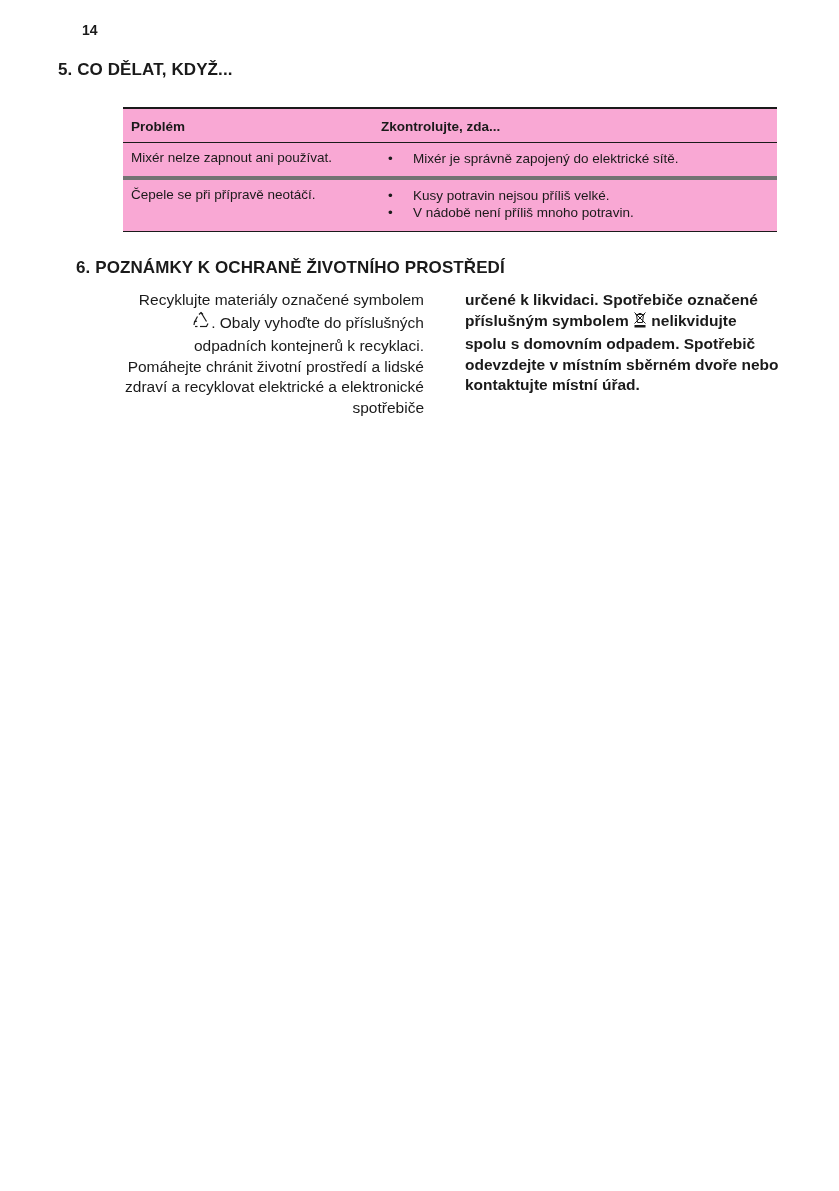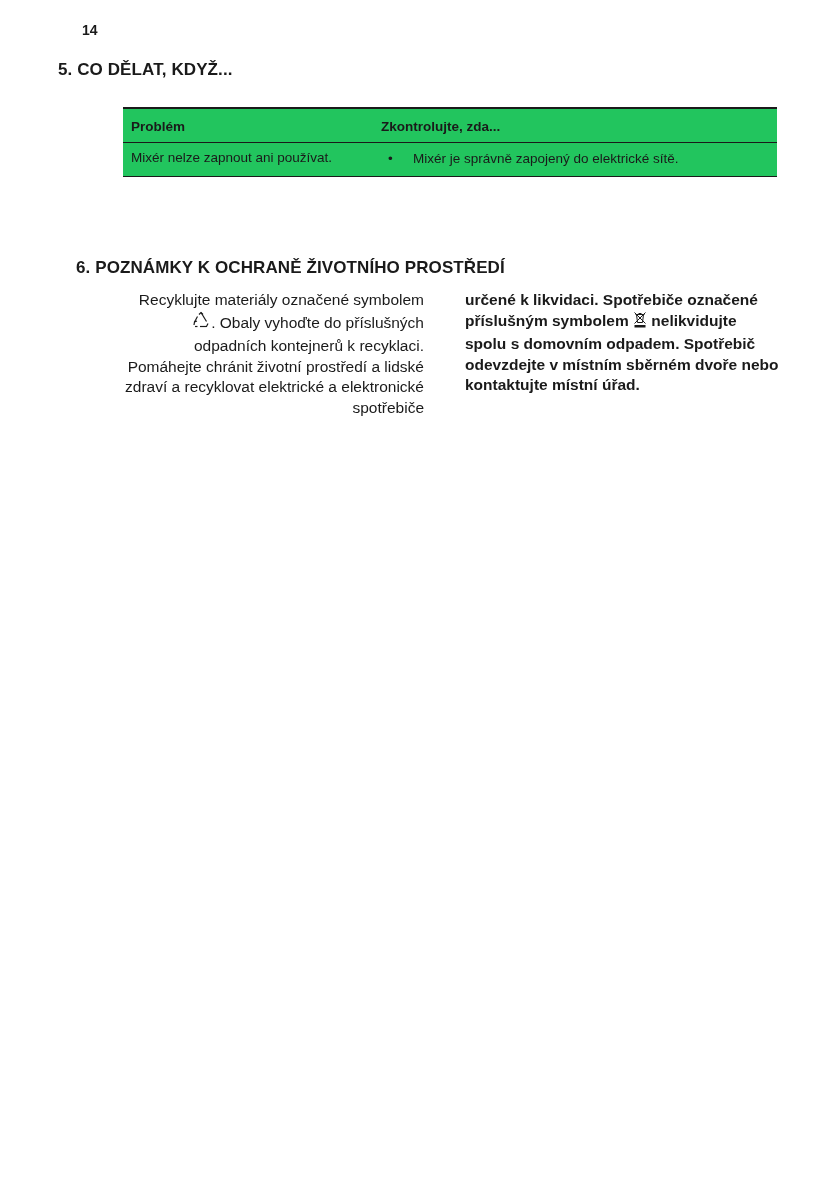--- a/index.html
+++ b/index.html
@@ -35,21 +35,21 @@
     }
     .title-5 { top: 60px; }
     .title-6 { top: 240px; }
 
     .trouble-table {
       position: absolute;
       left: 123px;
       top: 107px;
       width: 654px;
       border-collapse: collapse;
-      background: #22c55e;
+      background: #f9a8d4;
       font-size: 13.5px;
       color: #1a1a1a;
     }
     .trouble-table th, .trouble-table td {
       text-align: left;
       vertical-align: top;
       padding: 0;
     }
     .trouble-table thead tr {
       border-top: 2px solid #1a1a1a;
@@ -129,20 +129,35 @@
       <td class="problem-cell">Mixér nelze zapnout ani používat.</td>
       <td class="check-cell">
         <ul class="check-list">
           <li>
             <span class="bullet">•</span>
             <span>Mixér je správně zapojený do elektrické sítě.</span>
           </li>
         </ul>
       </td>
     </tr>
+    <tr class="row-2">
+      <td class="problem-cell">Čepele se při přípravě neotáčí.</td>
+      <td class="check-cell">
+        <ul class="check-list">
+          <li>
+            <span class="bullet">•</span>
+            <span>Kusy potravin nejsou příliš velké.</span>
+          </li>
+          <li>
+            <span class="bullet">•</span>
+            <span>V nádobě není příliš mnoho potravin.</span>
+          </li>
+        </ul>
+      </td>
+    </tr>
   </tbody>
 </table>
 
 <h1 class="section-title title-6" style="margin:18px;">6. POZNÁMKY K OCHRANĚ ŽIVOTNÍHO PROSTŘEDÍ</h1>
 
 <div class="env-col left">
   <p>
     <span>Recyklujte materiály označené symbolem</span>
     <span class="inline-icon">
       <svg width="20" height="20" viewBox="0 0 20 20">

